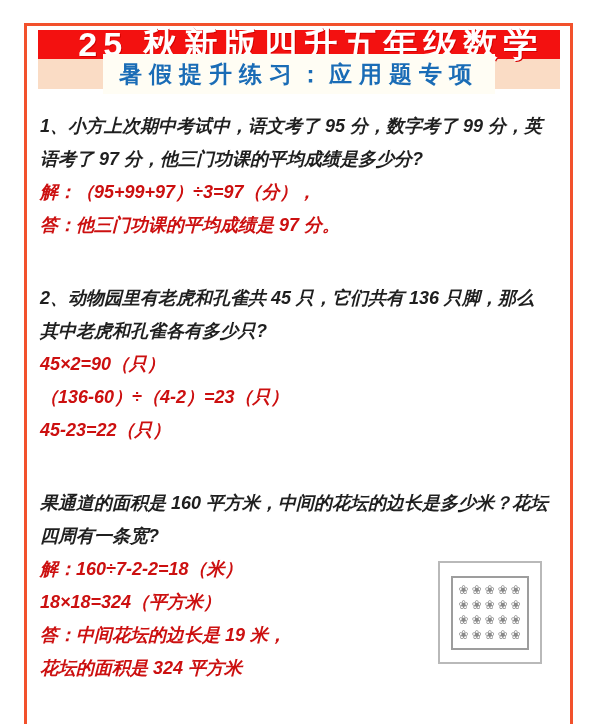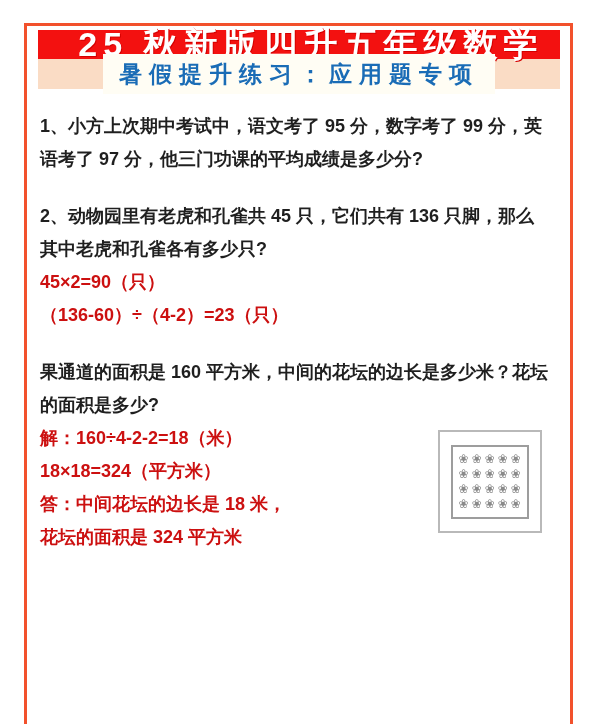--- a/index.html
+++ b/index.html
@@ -53,28 +53,29 @@
   .subtitle-text {
     font-size: 23px;
     font-weight: bold;
     color: #1a6cb6;
     letter-spacing: 7px;
     white-space: nowrap;
   }
   .content {
     padding: 21px 14px 0 13px;
   }
-  .problem { position: relative; margin-top: 24px; }
+  .problem { position: relative; margin-top: 40px; }
   .problem:first-child { margin-top: 0; }
   .line {
     font-size: 18px;
     line-height: 33px;
     font-weight: bold;
     color: #1f1f1f;
     white-space: nowrap;
+    font-style: italic;
   }
   .line.red { color: #cc1010; }
   .fig-outer {
     position: absolute;
     top: 74px; right: 14px;
     width: 100px; height: 99px;
     border: 2px solid #b9b9b9;
     background: #ffffff;
     display: flex; align-items: center; justify-content: center;
     box-sizing: content-box;
@@ -108,35 +109,38 @@
       <div class="subtitle-box">
         <span class="subtitle-text">暑假提升练习：应用题专项</span>
       </div>
     </div>
 
     <div class="content">
 
       <div class="problem">
         <div class="line">1、小方上次期中考试中，语文考了 95 分，数字考了 99 分，英</div>
         <div class="line">语考了 97 分，他三门功课的平均成绩是多少分?</div>
+        <div class="line red">解：（95+99+97）÷3=97（分），</div>
+        <div class="line red">答：他三门功课的平均成绩是 97 分。</div>
       </div>
 
       <div class="problem">
         <div class="line">2、动物园里有老虎和孔雀共 45 只，它们共有 136 只脚，那么</div>
         <div class="line">其中老虎和孔雀各有多少只?</div>
         <div class="line red">45×2=90（只）</div>
         <div class="line red">（136-60）÷（4-2）=23（只）</div>
+        <div class="line red">45-23=22（只）</div>
       </div>
 
       <div class="problem">
         <div class="line">果通道的面积是 160 平方米，中间的花坛的边长是多少米？花坛</div>
-        <div class="line">的面积是多少?</div>
-        <div class="line red">解：160÷4-2-2=18（米）</div>
+        <div class="line">四周有一条宽?</div>
+        <div class="line red">解：160÷7-2-2=18（米）</div>
         <div class="line red">18×18=324（平方米）</div>
-        <div class="line red">答：中间花坛的边长是 18 米，</div>
+        <div class="line red">答：中间花坛的边长是 19 米，</div>
         <div class="line red">花坛的面积是 324 平方米</div>
 
         <div class="fig-outer">
           <div class="fig-inner">
             <div class="flower-row">❀❀❀❀❀</div>
             <div class="flower-row">❀❀❀❀❀</div>
             <div class="flower-row">❀❀❀❀❀</div>
             <div class="flower-row">❀❀❀❀❀</div>
           </div>
         </div>

